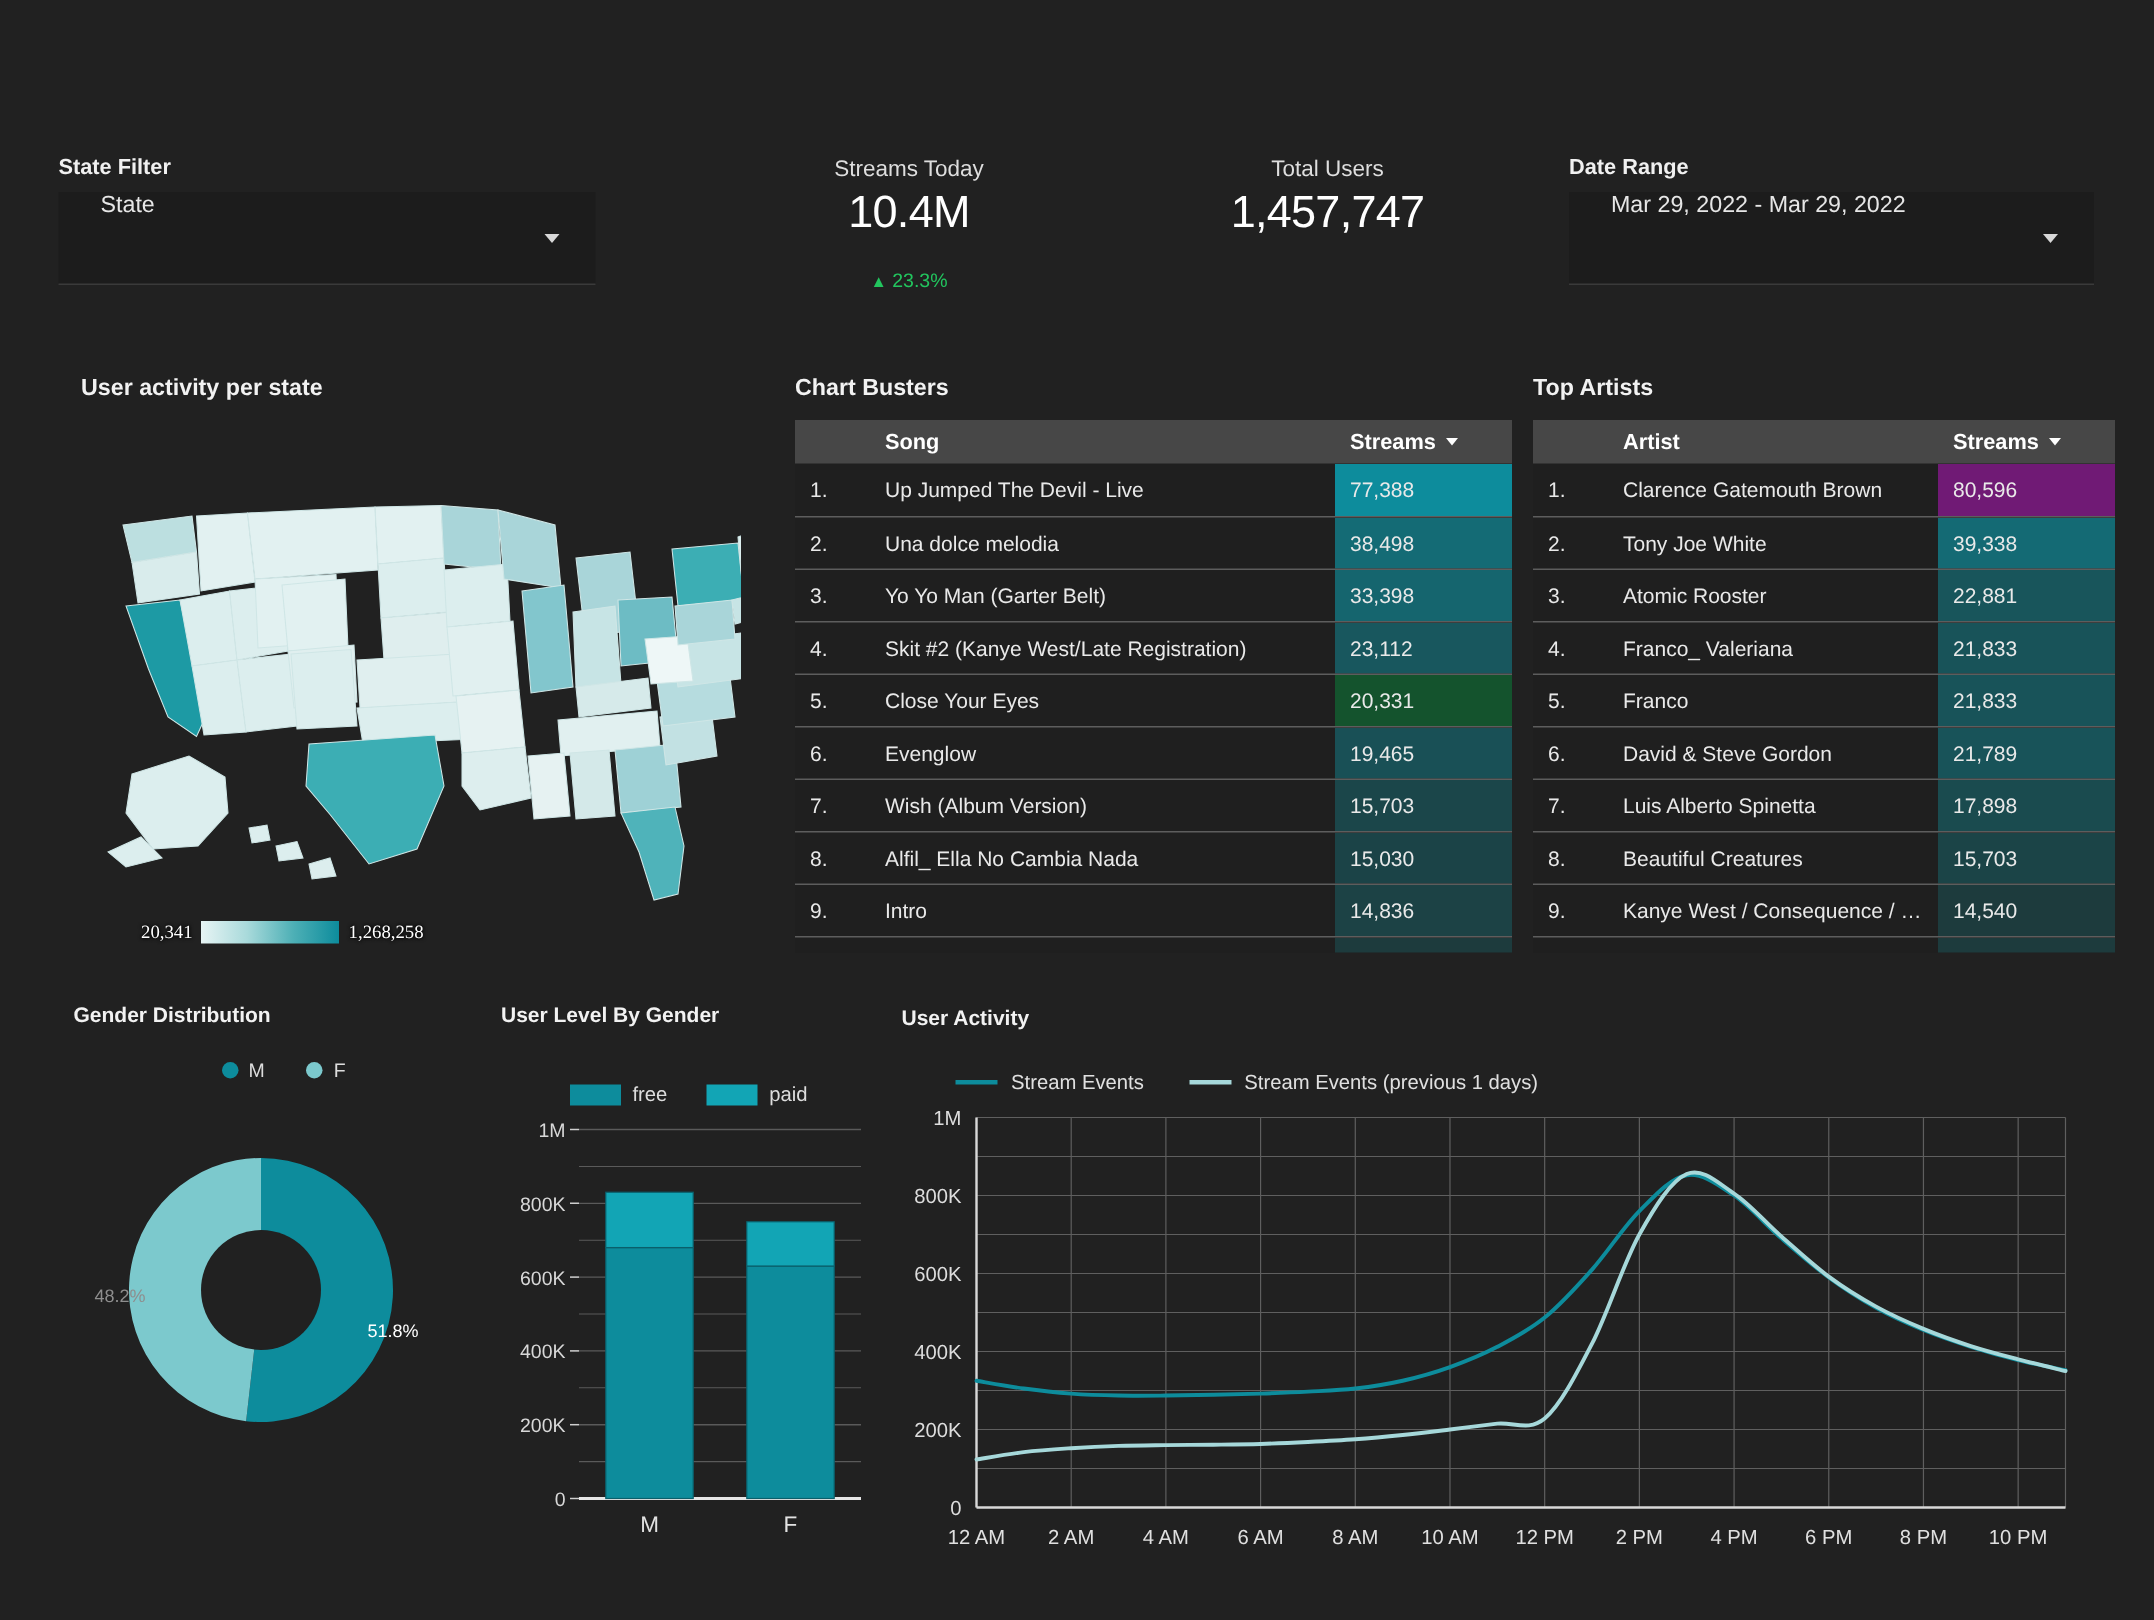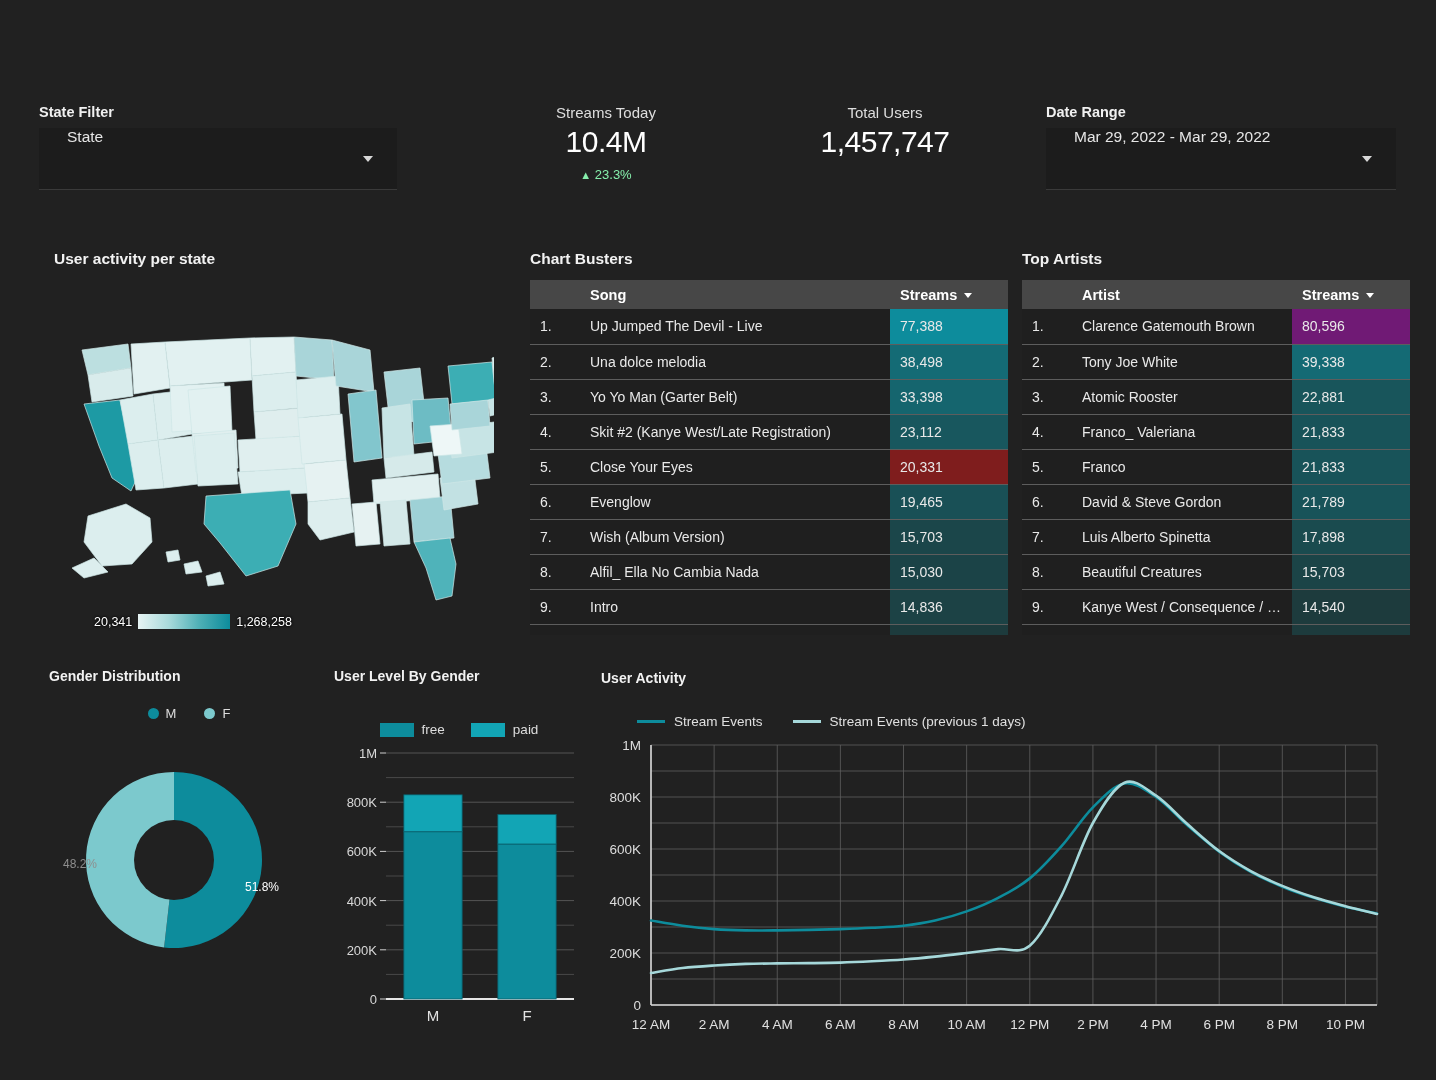--- a/index.html
+++ b/index.html
@@ -47,34 +47,34 @@
     border-top: 6px solid #d8d8d8;
   }
   #state-filter-wrap { position: absolute; left: 39px; top: 4px; width: 358px; }
   #date-range-wrap  { position: absolute; left: 1046px; top: 4px; width: 350px; }
 
   .kpi { position: absolute; text-align: center; top: 4px; }
   #kpi-streams { left: 506px; width: 200px; }
   #kpi-users   { left: 770px; width: 230px; }
   .kpi-label { font-size: 15px; color: #dedede; }
   .kpi-value { font-size: 30px; color: #ffffff; margin-top: 4px; letter-spacing: -0.5px; }
-  .kpi-delta { font-size: 13px; color: #86efac; margin-top: 8px; }
+  .kpi-delta { font-size: 13px; color: #22c55e; margin-top: 20px; }
   .delta-arrow { font-size: 11px; }
 
   
   .sec-title { font-size: 15.5px; font-weight: bold; color: #f2f2f2; }
 
   
   #map-panel { position: absolute; left: 54px; top: 250px; width: 450px; height: 390px; }
   #map-panel .sec-title { margin-bottom: 10px; }
   .map-svg-wrap { position: absolute; left: 0; top: 78px; }
   .map-legend {
     position: absolute; left: 40px; top: 364px;
     display: flex; align-items: center; gap: 6px;
-    font-size: 12.5px; color: #ffffff;
+    font-size: 12.5px; color: #ffffff; font-family: Liberation Serif, serif;
   }
   .legend-bar {
     width: 92px; height: 15px;
     background: linear-gradient(to right, #e7f4f4, #a9dadb, #4eb0b6, #0d8c9c);
   }
   .legend-text { text-shadow: 0 0 3px #000, 0 0 2px #000; font-size: 12.5px; }
 
   
   .table-panel { position: absolute; top: 250px; }
   #chart-busters { left: 530px; width: 478px; }
@@ -285,21 +285,21 @@
               <td class="num" style="background:#15656e">33,398</td>
             </tr>
             <tr>
               <td class="rank">4.</td>
               <td title="Skit #2 (Kanye West/Late Registration)">Skit #2 (Kanye West/Late Registration)</td>
               <td class="num" style="background:#18575e">23,112</td>
             </tr>
             <tr>
               <td class="rank">5.</td>
               <td title="Close Your Eyes">Close Your Eyes</td>
-              <td class="num" style="background:#7f1d1d">20,331</td>
+              <td class="num" style="background:#14532d">20,331</td>
             </tr>
             <tr>
               <td class="rank">6.</td>
               <td title="Evenglow">Evenglow</td>
               <td class="num" style="background:#195056">19,465</td>
             </tr>
             <tr>
               <td class="rank">7.</td>
               <td title="Wish (Album Version)">Wish (Album Version)</td>
               <td class="num" style="background:#1b464a">15,703</td>

